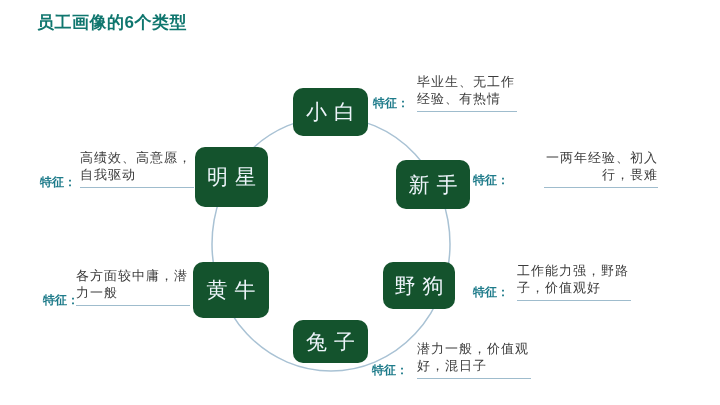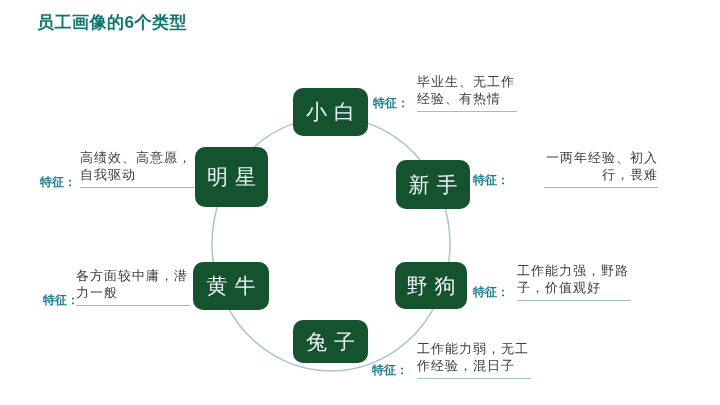--- a/index.html
+++ b/index.html
@@ -22,23 +22,23 @@
     border-radius:10px;
     color:#eef5fb;
     font-size:21px;
     letter-spacing:7px;
     padding-left:7px;
     box-sizing:border-box;
     display:flex;align-items:center;justify-content:center;
   }
   .n-xiaobai  {left:293px;top:88px; width:75px;height:48px;}
   .n-xinshou  {left:396px;top:148px;width:74px;height:49px;margin-top:12px;}
-  .n-yegou    {left:395px;top:262px;width:72px;height:47px;}
+  .n-yegou    {left:383px;top:262px;width:72px;height:47px;}
   .n-tuzi     {left:293px;top:320px;width:75px;height:43px;}
-  .n-huangniu {left:193px;top:262px;width:76px;height:48px;}
+  .n-huangniu {left:193px;top:262px;width:76px;height:56px;}
   .n-mingxing {left:195px;top:147px;width:73px;height:60px;}
 
   .feat-label{
     position:absolute;
     font-size:12px;font-weight:bold;
     color:#1e7b8a;
     white-space:nowrap;
   }
   .l-xiaobai  {left:373px;top:95px;}
   .l-xinshou  {left:473px;top:172px;}
@@ -84,21 +84,21 @@
   <span class="feat-label l-xiaobai">特征：</span>
   <div class="feat-desc d-xiaobai">毕业生、无工作经验、有热情</div>
 
   <span class="feat-label l-xinshou">特征：</span>
   <div class="feat-desc d-xinshou">一两年经验、初入行，畏难</div>
 
   <span class="feat-label l-yegou">特征：</span>
   <div class="feat-desc d-yegou">工作能力强，野路子，价值观好</div>
 
   <span class="feat-label l-tuzi">特征：</span>
-  <div class="feat-desc d-tuzi">工作能力弱，无工作经验，混日子</div>
+  <div class="feat-desc d-tuzi">潜力一般，价值观好，混日子</div>
 
   <span class="feat-label l-huangniu">特征：</span>
   <div class="feat-desc d-huangniu">各方面较中庸，潜力一般</div>
 
   <span class="feat-label l-mingxing">特征：</span>
   <div class="feat-desc d-mingxing">高绩效、高意愿，自我驱动</div>
 
 </div>
 
 </body></html>

